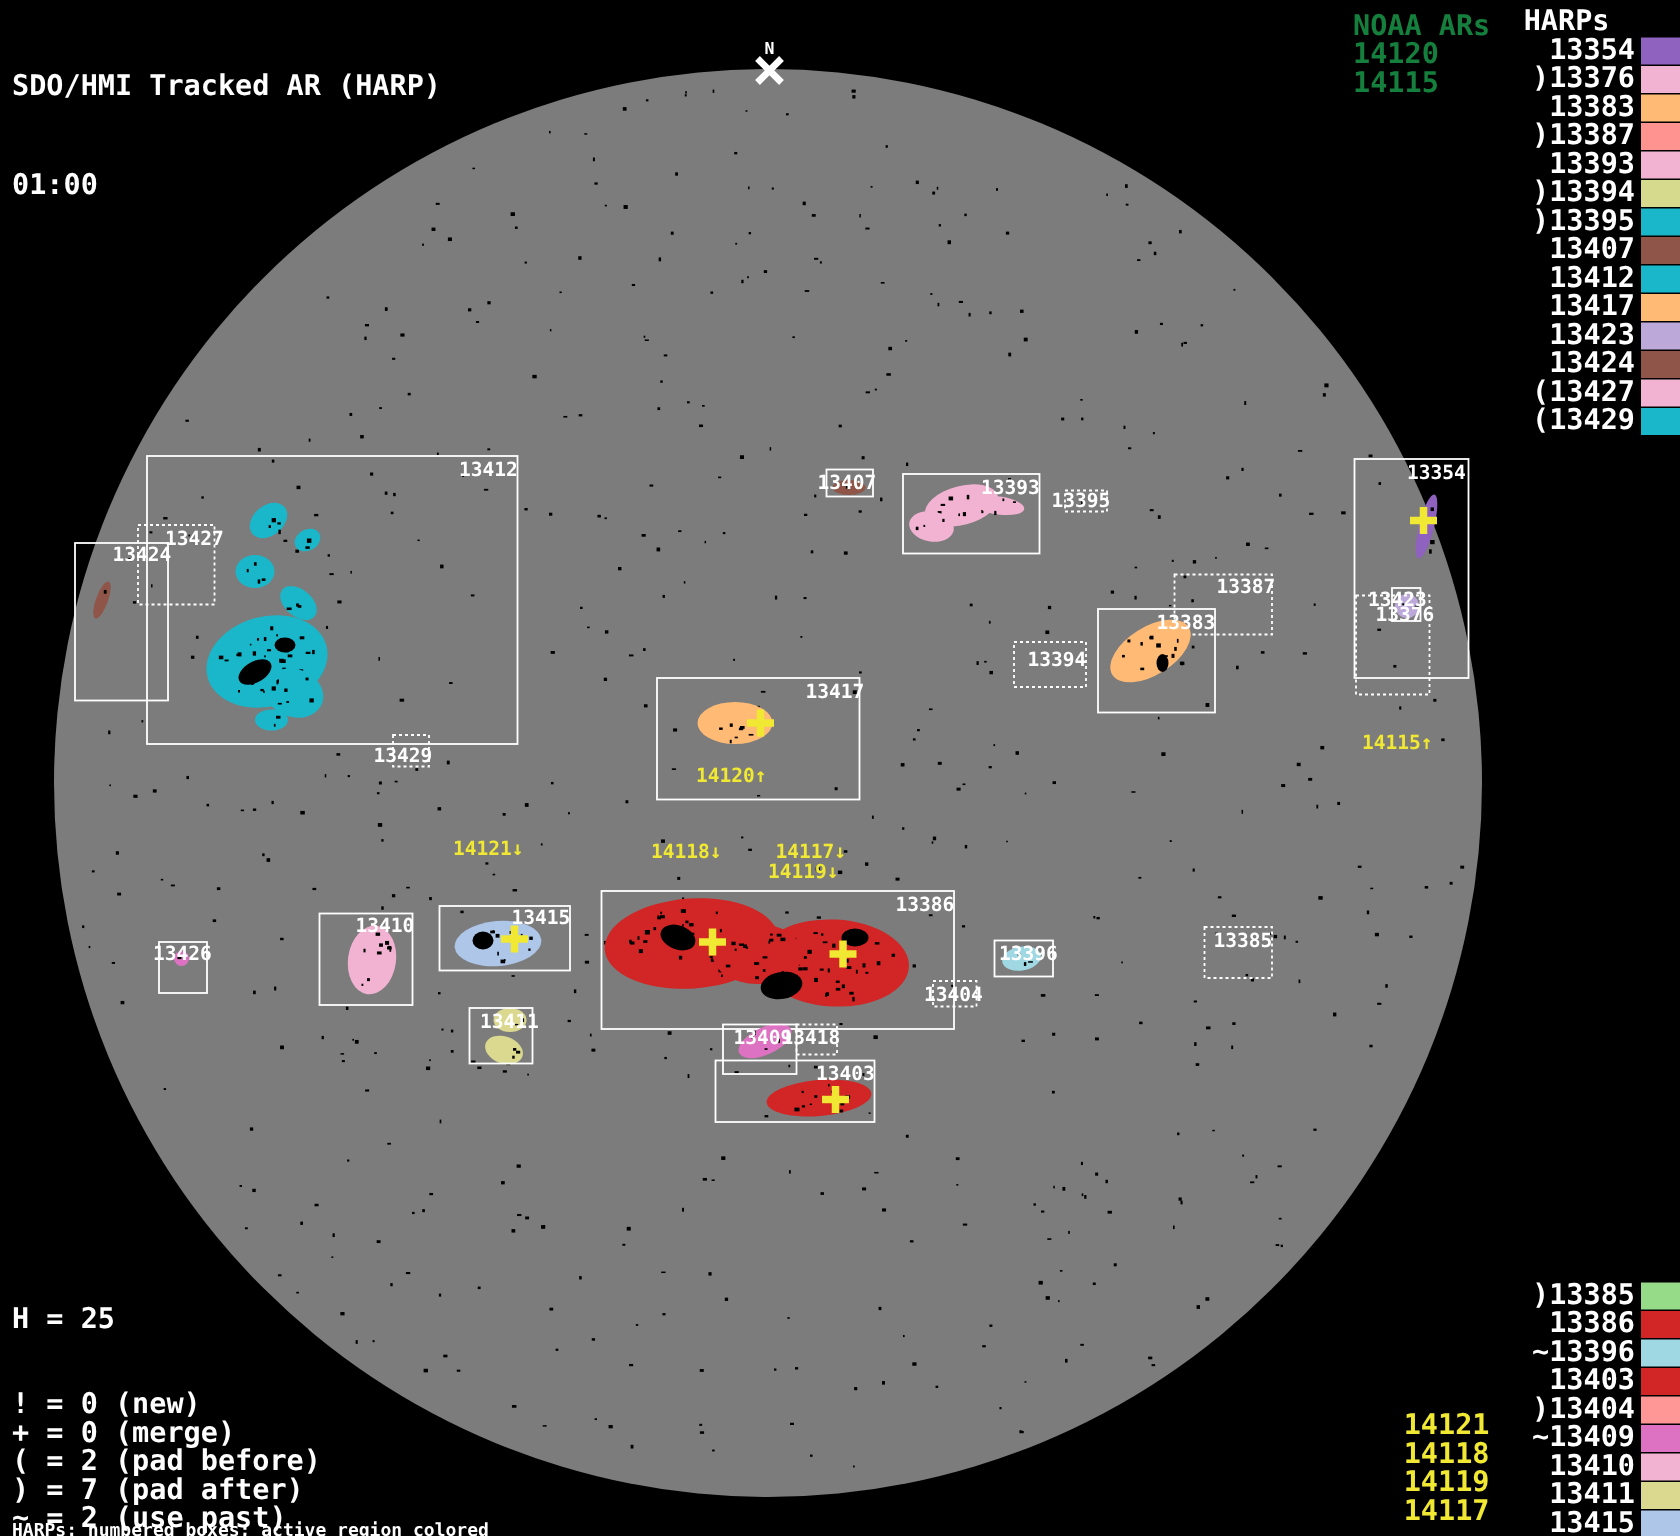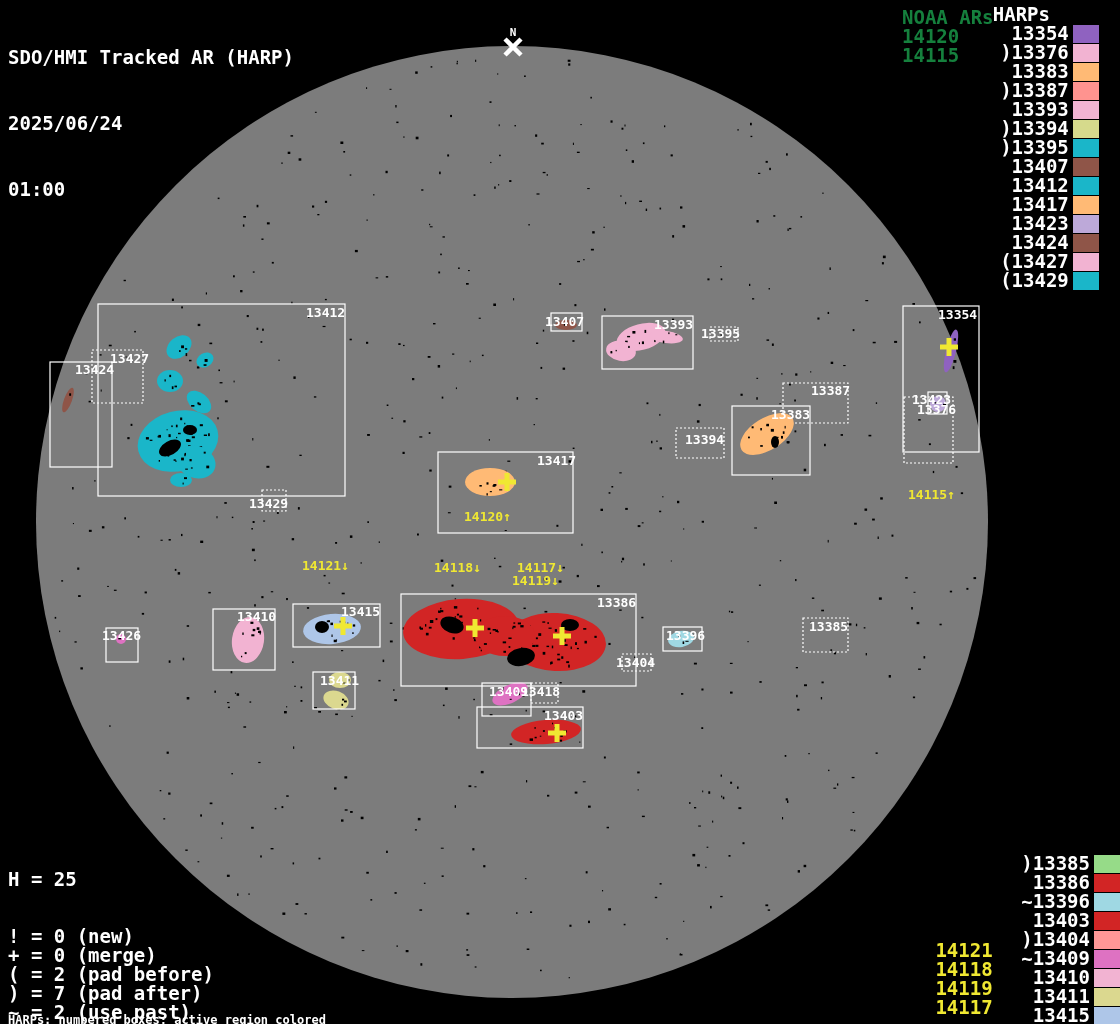--- a/index.html
+++ b/index.html
@@ -7,25 +7,25 @@
          font-family:"DejaVu Sans Mono",monospace;}
   #disk-svg{position:absolute;left:0;top:0;}
   .title-block{position:absolute;left:8px;top:2px;font-size:19px;font-weight:bold;
                line-height:22px;white-space:pre;color:#fff;}
   
   .noaa-top{position:absolute;left:902px;top:8px;font-size:19px;font-weight:bold;line-height:19px;color:#15803d;}
   
   .harp-col{position:absolute;right:0;font-size:19px;font-weight:bold;line-height:19px;}
   .harp-col.top{top:5px;}
   .harp-col.bottom{top:854px;}
-  .leg-head{color:#fff;text-align:right;padding-right:70px;height:19px;}
+  .leg-head{color:#fff;text-align:right;padding-right:47px;height:19px;}
   .leg-row{display:flex;align-items:center;height:19px;}
   .leg-text{width:76px;text-align:right;color:#fff;}
   .leg-swatch{width:26px;height:18px;margin-left:4px;flex:none;}
-  .noaa-bottom{position:absolute;left:935px;top:941px;width:58px;text-align:center;
+  .noaa-bottom{position:absolute;left:935px;top:941px;width:58px;text-align:right;
                font-size:19px;font-weight:bold;line-height:19px;color:#f0e832;}
   .stats-block{position:absolute;left:8px;top:832px;font-size:19px;font-weight:bold;
                line-height:19px;color:#fff;white-space:pre;}
   .stats-h{}
   .footnotes{position:absolute;left:8px;top:988px;font-size:12px;font-weight:bold;
              line-height:13px;color:#fff;white-space:pre;}
   .boxlabel{font:bold 13px "DejaVu Sans Mono",monospace;fill:#fff;}
   .noaalabel{font:bold 13px "DejaVu Sans Mono",monospace;fill:#f0e832;}
   .northlabel{font:bold 11px "DejaVu Sans Mono",monospace;fill:#fff;}
 </style>
@@ -982,21 +982,20 @@
       <text x="302" y="570" class="noaalabel">14121↓</text>
       <text x="434" y="572" class="noaalabel">14118↓</text>
       <text x="517" y="572" class="noaalabel">14117↓</text>
       <text x="512" y="585" class="noaalabel">14119↓</text>
       <text x="513" y="36" class="northlabel" text-anchor="middle">N</text>
       <path d="M505 39L521 55M521 39L505 55" stroke="#fff" stroke-width="4.5" fill="none"></path>
     </svg>
 
   <div class="title-block">
     <div>SDO/HMI Tracked AR (HARP)</div>
-    <div>2025/06/24</div>
     <div>01:00</div>
   </div>
 
   <div class="noaa-top">
     <div>NOAA ARs</div>
     <div id="noaa-top-list">
         <div>14120</div>
         <div>14115</div>
       </div>
   </div>

